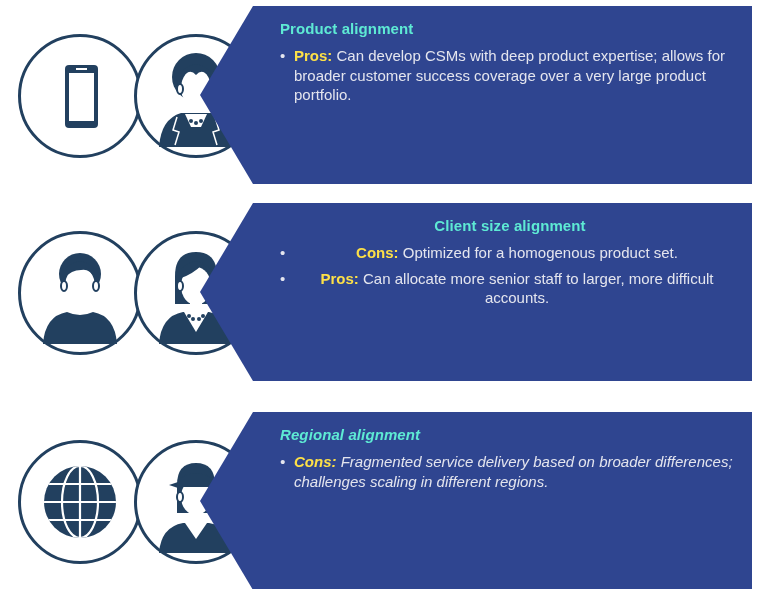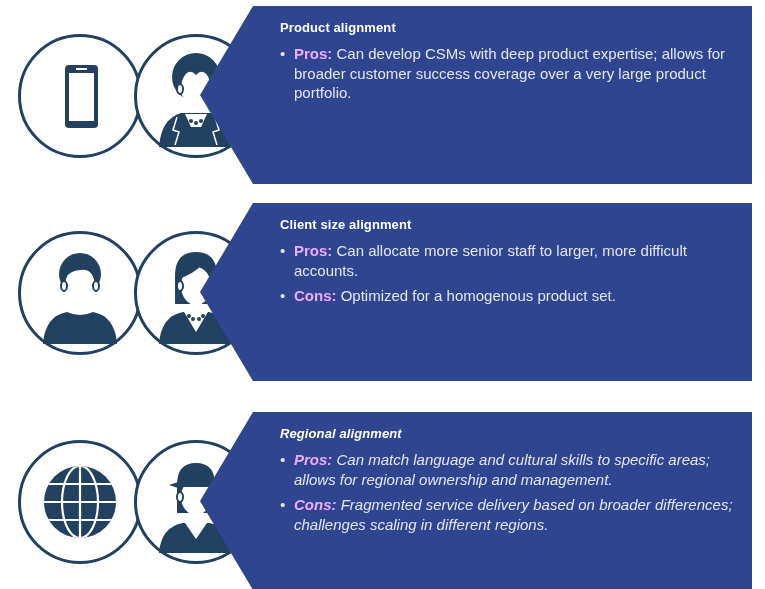--- a/index.html
+++ b/index.html
@@ -3,25 +3,25 @@
   <meta charset="utf-8">
   <style>
     html, body { margin: 0; padding: 0; background: #ffffff; }
     body { width: 765px; height: 589px; position: relative; overflow: hidden;
            font-family: "Liberation Sans", sans-serif; }
     .row { position: absolute; left: 0; width: 765px; height: 180px; }
     .panel { position: absolute; left: 200px; top: 0; width: 552px; height: 178px;
              background: #2f4590;
              clip-path: polygon(53px 0, 552px 0, 552px 178px, 53px 178px, 0 89px); }
     .panel-content { position: absolute; left: 80px; top: 14px; width: 460px; color: #e6e7ee; }
-    .panel-title { font-size: 13px; font-weight: bold; margin: 0 0 9px 0; color: #ffffff; letter-spacing: 0.1px; }
+    .panel-title { font-size: 15px; font-weight: bold; margin: 0 0 9px 0; color: #5eead4; letter-spacing: 0.1px; }
     ul.bullets { list-style: none; margin: 0; padding: 0; }
     ul.bullets li { position: relative; padding-left: 14px; font-size: 15px; line-height: 19.5px; margin-bottom: 6px; color: #e4e5ee; }
     ul.bullets li::before { content: "\2022"; position: absolute; left: 0; top: 0; color: #e4e5ee; }
-    .bullet-key { font-weight: bold; color: #f0abfc; }
+    .bullet-key { font-weight: bold; color: #fde047; }
     .circle { position: absolute; width: 118px; height: 118px; border: 3.5px solid #22405f;
               border-radius: 50%; background: #ffffff; }
     .icon { position: absolute; left: 0; top: 0; width: 118px; height: 118px; }
   </style>
 </head>
 <body>
 
 <div class="row" style="top:6px;">
   <div class="circle" style="left:18px; top:28px;">
     <svg class="icon" viewBox="0 0 118 118">
@@ -50,21 +50,21 @@
   <div class="panel">
     <div class="panel-content">
       <div class="panel-title">Product alignment</div>
       <ul class="bullets">
         <li><span class="bullet-key">Pros:</span><span> Can develop CSMs with deep product expertise; allows for broader customer success coverage over a very large product portfolio.</span></li>
       </ul>
     </div>
   </div>
 </div>
 
-<div class="row" style="top:203px;">
+<div class="row" style="top:203px;text-align:center;">
   <div class="circle" style="left:18px; top:28px;">
     <svg class="icon" viewBox="0 0 118 118">
       <ellipse cx="59" cy="40" rx="21" ry="21" fill="#22405f"></ellipse>
       <ellipse cx="59" cy="52" rx="15" ry="19" fill="#ffffff"></ellipse>
       <path d="M44 44 Q50 36 60 36 Q68 34 74 44 L74 35 Q59 20 44 35 Z" fill="#22405f"></path>
       <ellipse cx="43" cy="52" rx="3" ry="5" fill="#ffffff" stroke="#22405f" stroke-width="2"></ellipse>
       <ellipse cx="75" cy="52" rx="3" ry="5" fill="#ffffff" stroke="#22405f" stroke-width="2"></ellipse>
       <rect x="53" y="66" width="12" height="10" fill="#ffffff"></rect>
       <path d="M22 110 Q24 82 46 78 Q59 84 72 78 Q94 82 96 110 Z" fill="#22405f"></path>
     </svg>
@@ -82,22 +82,22 @@
       <circle cx="52" cy="82" r="2" fill="#22405f"></circle>
       <circle cx="56" cy="85" r="2" fill="#22405f"></circle>
       <circle cx="62" cy="85" r="2" fill="#22405f"></circle>
       <circle cx="66" cy="82" r="2" fill="#22405f"></circle>
     </svg>
   </div>
   <div class="panel">
     <div class="panel-content">
       <div class="panel-title">Client size alignment</div>
       <ul class="bullets">
+        <li><span class="bullet-key">Cons:</span><span> Optimized for a homogenous product set.</span></li>
         <li><span class="bullet-key">Pros:</span><span> Can allocate more senior staff to larger, more difficult accounts.</span></li>
-        <li><span class="bullet-key">Cons:</span><span> Optimized for a homogenous product set.</span></li>
       </ul>
     </div>
   </div>
 </div>
 
 <div class="row" style="top:412px;font-style:italic;">
   <div class="circle" style="left:18px; top:28px;">
     <svg class="icon" viewBox="0 0 118 118">
       <defs>
         <clipPath id="globeClip">
@@ -124,18 +124,17 @@
       <ellipse cx="75" cy="54" rx="3" ry="5" fill="#ffffff" stroke="#22405f" stroke-width="2"></ellipse>
       <rect x="53" y="68" width="12" height="10" fill="#ffffff"></rect>
       <path d="M22 110 Q24 84 46 80 L72 80 Q94 84 96 110 Z" fill="#22405f"></path>
       <path d="M48 80 L59 96 L70 80 Z" fill="#ffffff"></path>
     </svg>
   </div>
   <div class="panel">
     <div class="panel-content">
       <div class="panel-title">Regional alignment</div>
       <ul class="bullets">
-        <li><span class="bullet-key">Pros:</span><span> Can match language and cultural skills to specific areas; allows for regional ownership and management.</span></li>
         <li><span class="bullet-key">Cons:</span><span> Fragmented service delivery based on broader differences; challenges scaling in different regions.</span></li>
       </ul>
     </div>
   </div>
 </div>
 
 </body></html>

